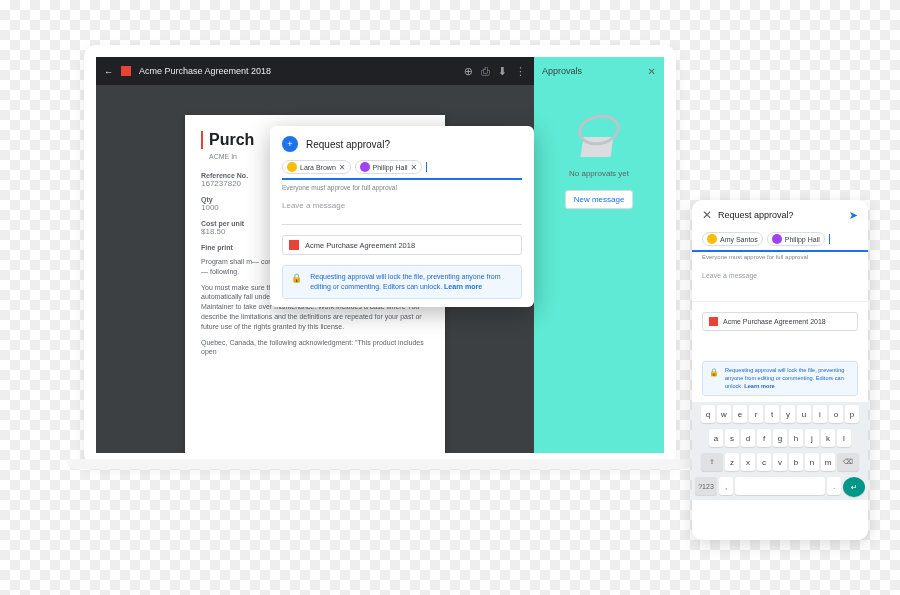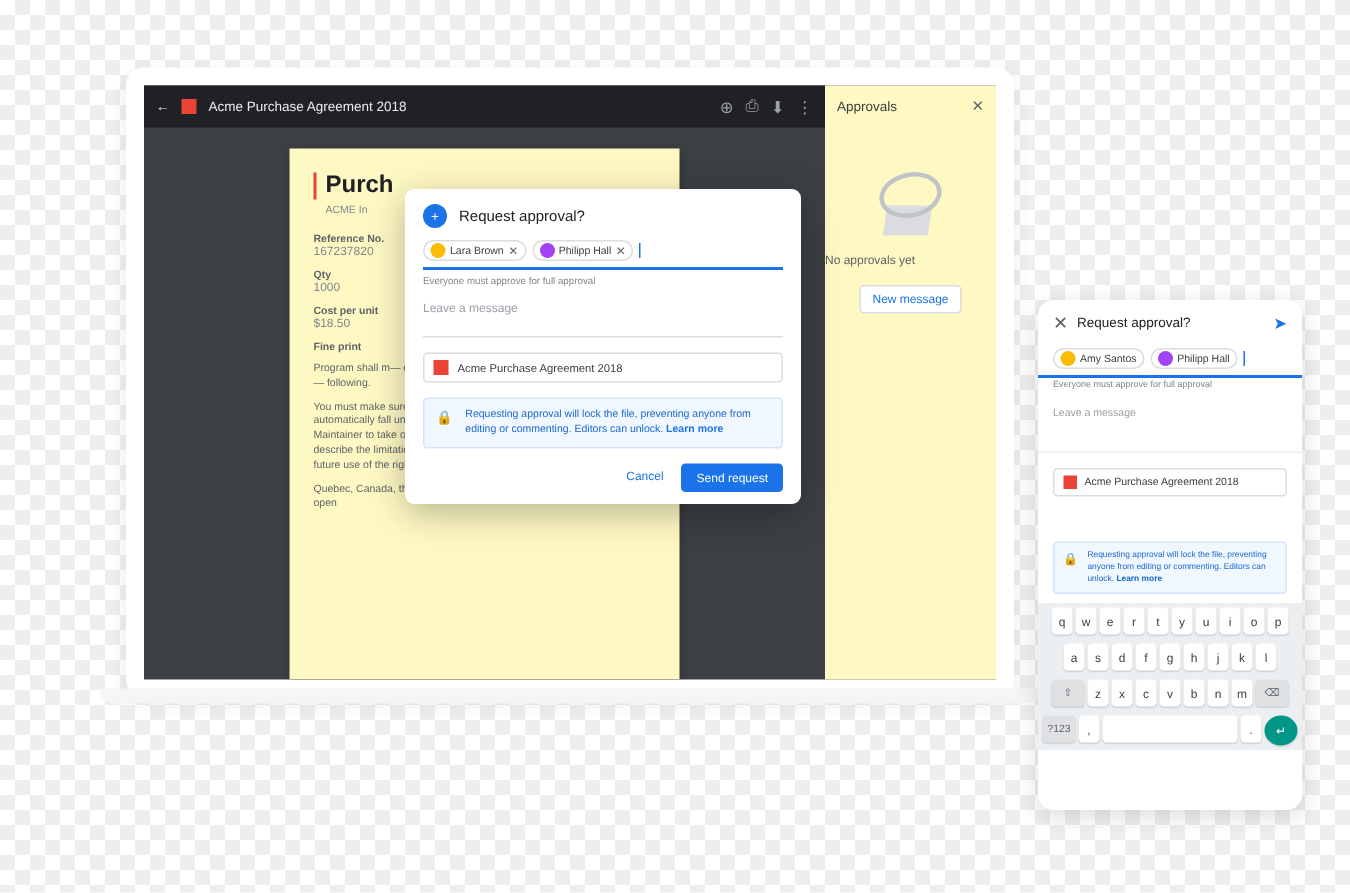--- a/index.html
+++ b/index.html
@@ -45,32 +45,32 @@
   }
   .toolbar .back { color: #e8eaed; }
   .toolbar .pdf-ic { width: 10px; height: 10px; background:#ea4335; }
   .toolbar .spacer { flex: 1; }
   .toolbar .t-ic { color: #9aa0a6; font-size: 11px; }
   .doc-area {
     flex: 1; position: relative; overflow: hidden;
     display: flex; justify-content: center;
   }
   .page {
-    width: 260px; margin-top: 14px;
-    background: #fef9c3; box-shadow: 0 2px 6px rgba(0,0,0,.3);
+    width: 260px; margin-top: 30px;
+    background: #ffffff; box-shadow: 0 2px 6px rgba(0,0,0,.3);
     padding: 16px 16px; font-size: 7px; color: #5f6368;
   }
   .page h2 { font-size: 16px; color: #202124; margin-bottom: 4px; border-left: 2px solid #ea4335; padding-left: 6px;}
   .page .sub { font-size: 7px; color: #80868b; margin-bottom: 12px; padding-left: 8px;}
   .page .lbl { font-size: 7px; color: #5f6368; font-weight: bold; margin-top: 8px; }
   .page .val { font-size: 8px; color: #80868b; }
   .page p { margin-top: 6px; line-height: 1.4; }
 
   .side {
-    width: 114px; background: #fef9c3;
+    width: 130px; background: #5eead4;
     display: flex; flex-direction: column;
   }
   .side-head {
     height: 28px; display: flex; align-items: center;
     justify-content: space-between; padding: 0 8px;
     font-size: 9px; color: #3c4043;
   }
   .stamp {
     margin: 30px auto 6px; width: 58px; height: 48px;
     position: relative;
@@ -79,21 +79,21 @@
     content: ""; position: absolute;
     left: 12px; top: 22px; width: 30px; height: 20px;
     background: #dadce0; transform: skewX(-8deg);
   }
   .stamp::after {
     content: ""; position: absolute;
     left: 8px; top: 0; width: 36px; height: 24px;
     border: 3px solid #c0c3c7; border-radius: 50%;
     transform: rotate(-12deg);
   }
-  .side-msg { font-size: 8px; color: #5f6368; }
+  .side-msg { text-align: center; font-size: 8px; color: #5f6368; }
   .side-btn {
     margin: 12px auto; padding: 4px 8px;
     font-size: 8px; color: #1a73e8; background: #fff;
     border: 1px solid #dadce0; border-radius: 3px;
   }
 
   
   .dialog {
     position: absolute;
     left: 270px; top: 126px;
@@ -261,24 +261,20 @@
   <div class="attach">
     <span class="fi"></span>
     <span>Acme Purchase Agreement 2018</span>
   </div>
   <div class="info">
     <span class="lk">🔒</span>
     <span>
       <span>Requesting approval will lock the file, preventing anyone from editing or commenting. Editors can unlock. </span><b>Learn more</b>
     </span>
   </div>
-  <div class="btnrow">
-    <span class="btn-txt">Cancel</span>
-    <span class="btn-fill">Send request</span>
-  </div>
 </div>
 
 <div class="phone">
   <div class="p-head">
     <span class="x">✕</span>
     <span>Request approval?</span>
     <span class="send">➤</span>
   </div>
   <div class="p-chips">
     <span class="chip">

